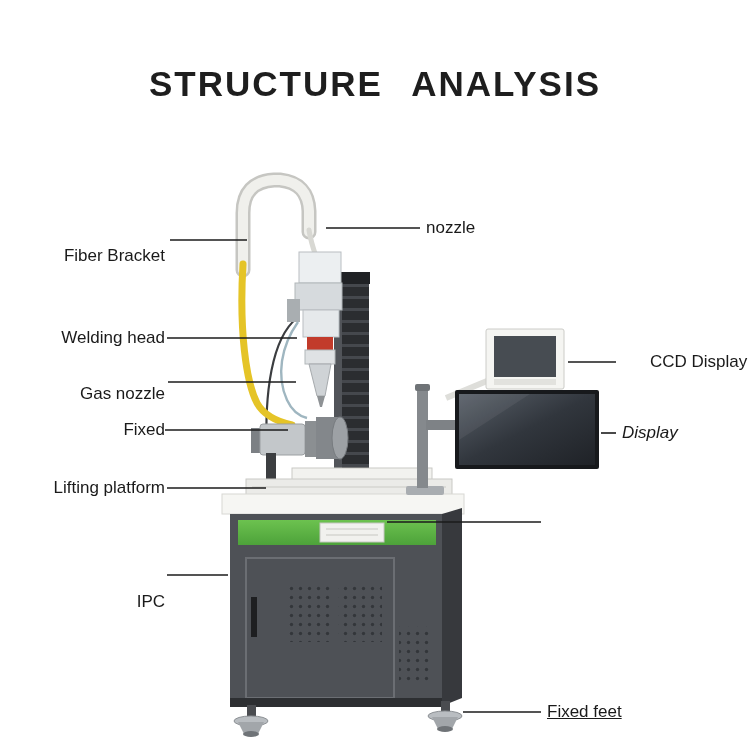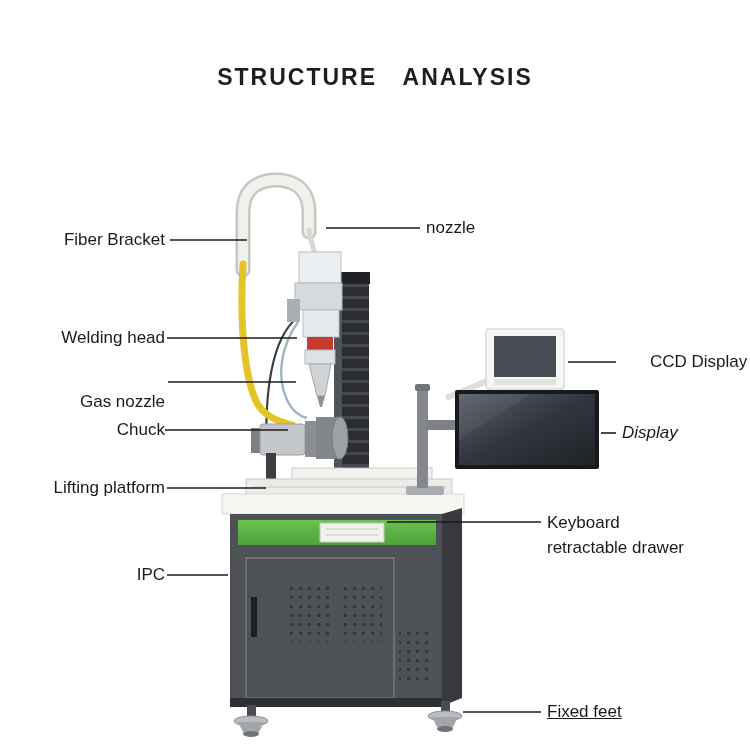--- a/index.html
+++ b/index.html
@@ -11,21 +11,21 @@
     background: #ffffff;
     font-family: "Liberation Sans", sans-serif;
     overflow: hidden;
   }
   .title {
     position: absolute;
     top: 64px;
     left: 0;
     width: 100%;
     text-align: center;
-    font-size: 23px;
+    font-size: 35px;
     font-weight: bold;
     letter-spacing: 2px;
     word-spacing: 18px;
     color: #1e1e1e;
   }
   .machine-svg { position: absolute; left: 0; top: 0; }
   .lbl {
     position: absolute;
     font-size: 17px;
     color: #1a1a1a;
@@ -166,26 +166,25 @@
       <line x1="168" y1="382" x2="296" y2="382"></line>
       <line x1="601" y1="433" x2="616" y2="433"></line>
       <line x1="165" y1="430" x2="288" y2="430"></line>
       <line x1="167" y1="488" x2="266" y2="488"></line>
       <line x1="387" y1="522" x2="541" y2="522"></line>
       <line x1="167" y1="575" x2="228" y2="575"></line>
       <line x1="463" y1="712" x2="541" y2="712"></line>
     </g>
   </svg>
 
-  <div class="lbl" style="top:230px; right:585px; text-align:center;">Fiber Bracket</div>
+  <div class="lbl" style="top:246px; right:585px; text-align:center;">Fiber Bracket</div>
   <div class="lbl" style="top:328px; right:585px; text-align:right;">Welding head</div>
-  <div class="lbl" style="top:392px; right:585px; text-align:right;">Gas nozzle</div>
-  <div class="lbl" style="top:420px; right:585px; text-align:right;">Chuck</div>
+  <div class="lbl" style="top:384px; right:585px; text-align:right;">Gas nozzle</div>
+  <div class="lbl" style="top:420px; right:585px; text-align:right;">Fixed</div>
   <div class="lbl" style="top:478px; right:585px; text-align:right;">Lifting platform</div>
-  <div class="lbl" style="top:565px; right:585px; text-align:right;">IPC</div>
+  <div class="lbl" style="top:592px; right:585px; text-align:right;">IPC</div>
 
   <div class="lbl" style="top:218px; left:426px;">nozzle</div>
   <div class="lbl" style="top:352px; left:650px;">CCD Display</div>
   <div class="lbl" style="top:423px; left:622px;font-style:italic;">Display</div>
-  <div class="lbl wrap" style="top:510px; left:547px; width:150px;">Keyboard retractable drawer</div>
   <div class="lbl" style="top:702px; left:547px;text-decoration:underline;">Fixed feet</div>
 
 </div>
 
 </body></html>

